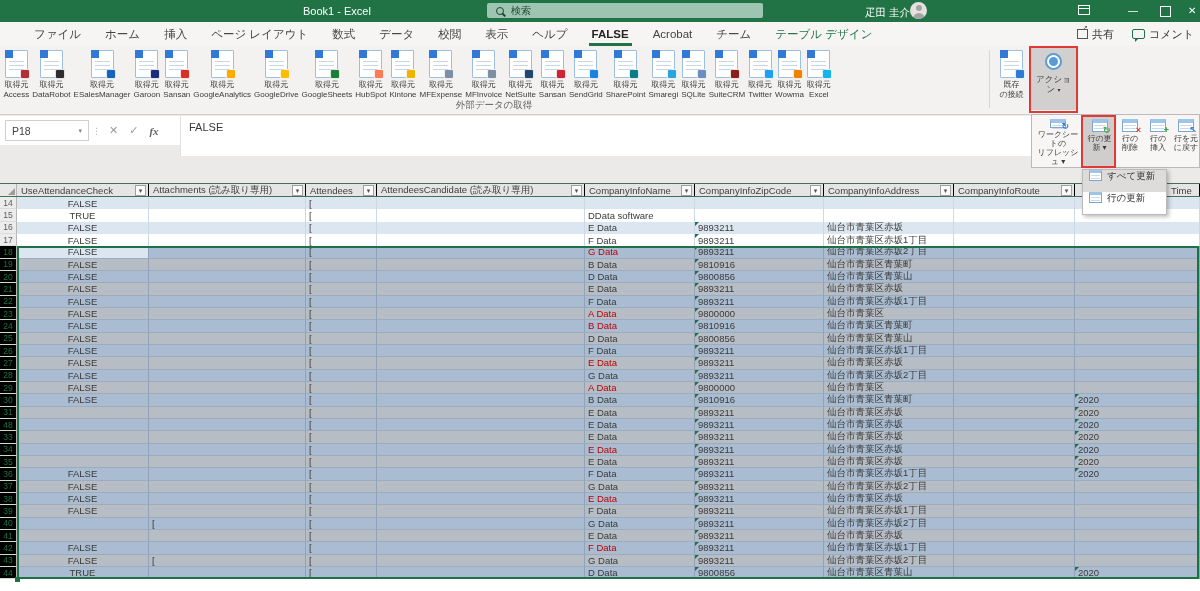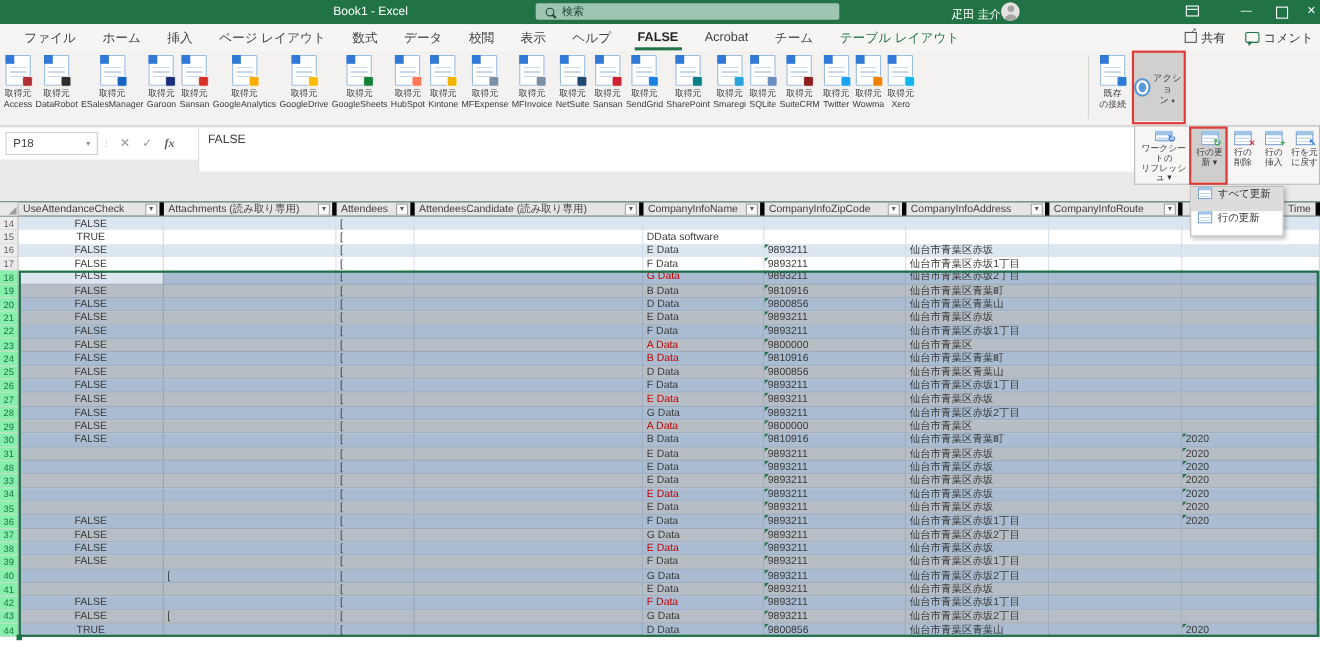--- a/index.html
+++ b/index.html
@@ -24,21 +24,21 @@
   .uname{position:absolute;left:865px;top:5.5px;font-size:10.5px}
   .avatar{position:absolute;left:910px;top:2px;width:17px;height:17px;border-radius:50%;background:#e4e2e0;overflow:hidden}
   .avatar::before{content:"";position:absolute;left:5.5px;top:3px;width:6px;height:6px;border-radius:50%;background:#a6a4a2}
   .avatar::after{content:"";position:absolute;left:2.5px;top:10.5px;width:12px;height:7px;border-radius:6px 6px 0 0;background:#a6a4a2}
   .ribopts{position:absolute;left:1078px;top:5px;width:12px;height:10px;border:1px solid #fff;box-sizing:border-box}
   .ribopts::before{content:"";position:absolute;left:0;top:2px;right:0;height:1px;background:#fff}
   .winbtn{position:absolute;top:4px;font-size:10px;line-height:13px;color:#fff}
   .maxbox{width:9px;height:9px;border:1px solid #fff}
   
   .tabrow{position:absolute;left:0;top:22px;width:1200px;height:24px;background:#f6f5f4}
-  .tabs{display:flex;padding-left:10px;height:100%;align-items:flex-end}
+  .tabs{display:flex;padding-left:22px;height:100%;align-items:flex-end}
   .tab{padding:0 12px;font-size:11.5px;color:#454441;height:100%;display:flex;align-items:center;position:relative;white-space:nowrap}
   .tab.active{font-weight:700;color:#252423}
   .tab.active::after{content:"";position:absolute;left:9px;right:9px;bottom:0;height:3px;background:#217346}
   .tab.contextual{color:#217346}
   .tabrow-right{position:absolute;right:6px;top:0;height:24px;display:flex;gap:18px;align-items:center;font-size:11px;color:#323130}
   .tr-btn{display:flex;align-items:center;gap:4px}
   .share-ic{width:9px;height:8px;border:1px solid #555;position:relative}
   .share-ic::after{content:"↗";position:absolute;left:4px;top:-6px;font-size:7px;color:#555}
   .cmt-ic{width:11px;height:8px;border:1px solid #1e7145;border-radius:2px;position:relative}
   .cmt-ic::after{content:"";position:absolute;left:2px;bottom:-4px;border:2px solid transparent;border-top-color:#1e7145;border-left-color:#1e7145}
@@ -47,44 +47,44 @@
   .conn-strip{position:absolute;left:2px;top:2px;height:54px;display:flex;align-items:flex-start;width:988px;overflow:hidden}
   .rbtn{display:flex;flex-direction:column;align-items:center;padding:2px 1.5px}
   .conn-ic{width:21px;height:26px;background:#fff;border:1px solid #9cbfe0;border-radius:1px;position:relative;margin-bottom:2px}
   .conn-ic::before{content:"";position:absolute;top:-1px;left:-1px;width:8px;height:8px;background:#3079d6}
   .conn-ic::after{content:"";position:absolute;left:3px;top:10px;right:3px;height:11px;background:repeating-linear-gradient(#c8d7e8 0 1px,transparent 1px 4px)}
   .badge{position:absolute;right:-3px;bottom:-2px;width:10px;height:10px;border-radius:2px;border:1px solid rgba(255,255,255,.85);box-sizing:border-box}
   .rlabel{font-size:8px;line-height:9.5px;color:#3b3a39;text-align:center;white-space:nowrap}
   .vsep{position:absolute;top:4px;height:58px;width:1px;background:#d8d6d4}
   .group-label{position:absolute;left:0;width:988px;bottom:2px;text-align:center;font-size:9.5px;color:#605e5c}
   .exist-btn{position:absolute;left:992px;top:2px;width:36px}
-  .action-btn{position:absolute;left:1031px;top:2px;width:45px;height:62px;background:#d2d0ce;display:flex;align-items:center;padding-top:5px;box-sizing:border-box}
+  .action-btn{position:absolute;left:1031px;top:2px;width:45px;height:62px;background:#d2d0ce;display:flex;flex-direction:column;align-items:center;padding-top:5px;box-sizing:border-box}
   .action-ic{width:13px;height:13px;border:2px solid #5b9bd5;border-radius:50%;position:relative;margin-bottom:4px;background:#fff}
   .action-ic::after{content:"";position:absolute;inset:2px;background:#5b9bd5;border-radius:50%}
   .albl{font-size:8.5px;line-height:10px;color:#3b3a39;text-align:center}
   
   .fbar{position:absolute;left:0;top:114px;width:1200px;height:69px;background:#eceae9;border-top:1px solid #d2d0ce;box-sizing:border-box}
   .fbar-left{position:absolute;left:0;top:1px;width:180px;height:29px;background:#fff;display:flex;align-items:center}
   .namebox{width:84px;height:21px;border:1px solid #d1cfcd;margin-left:5px;display:flex;align-items:center;justify-content:space-between;padding:0 6px;font-size:10.5px;color:#444;box-sizing:border-box}
   .nb-caret{font-size:7px;color:#888}
   .fdots{color:#c0bebc;margin:0 3px;font-size:9px}
   .fbtns{display:flex;gap:11px;color:#9a9896;font-size:11px;padding-left:5px;align-items:center}
   .fx{font-family:"Liberation Serif","DejaVu Serif",serif;font-style:italic;color:#666;font-weight:700}
   .ffield{position:absolute;left:180px;top:1px;width:1020px;height:40px;background:#fff;border-left:1px solid #e1dfdd;font-size:11px;color:#3b3a39;padding:5px 8px;box-sizing:border-box}
   
   .grid{position:absolute;left:0;top:183px;width:1200px;height:408px;background:#fff;font-size:9.5px;color:#3b3a39}
   .hrow{display:flex;height:14px;background:#e5e5e5;border-top:1px solid #44715a;border-bottom:1px solid #44715a;box-sizing:border-box}
   .corner{width:17px;flex-shrink:0;background:#e8e8e8;border-right:1px solid #b5b5b5;position:relative;box-sizing:border-box}
   .corner::after{content:"";position:absolute;right:1px;bottom:1px;border-left:7px solid transparent;border-bottom:7px solid #9f9d9b}
-  .hcell{display:flex;align-items:center;padding:0 2px 0 4px;border-right:4px solid #000000;box-sizing:border-box;color:#3f3e3d;overflow:hidden;white-space:nowrap;flex-shrink:0}
+  .hcell{display:flex;align-items:center;padding:0 2px 0 4px;border-right:1px solid #000000;box-sizing:border-box;color:#3f3e3d;overflow:hidden;white-space:nowrap;flex-shrink:0}
   .hcell .lab{flex:1;overflow:hidden}
   .filter{width:11px;height:11px;border:1px solid #a0a0a0;background:#fbfbfb;font-size:7px;line-height:10px;text-align:center;color:#555;flex-shrink:0;box-sizing:border-box}
   .row{display:flex;height:12.33px;box-sizing:border-box}
   .rn{width:17px;flex-shrink:0;box-sizing:border-box;background:#ececec;border-right:1px solid #b5b5b5;border-bottom:1px solid #dcdcdc;font-size:8.5px;color:#5f5e5d;display:flex;align-items:center;justify-content:center}
-  .row.sel .rn{background:#86efac;color:#1e7145;border-bottom-color:#cbdcc8}
+  .row.sel .rn{background:#000000;color:#1e7145;border-bottom-color:#cbdcc8}
   .cell{box-sizing:border-box;padding:0 3px;display:flex;align-items:center;border-right:1px solid #ccd8e8;overflow:hidden;white-space:nowrap;position:relative;background:#fff;flex-shrink:0}
   .row.band .cell{background:#dce6f1}
   .row.sel .cell{background:#b7bdc4;border-right-color:#93a2b6;border-bottom:1px solid #9dabbe}
   .row.sel.band .cell{background:#a9bcd1}
   .cell.active{background:#dce6f1 !important}
   .cell.center{justify-content:center}
   .cell.red{color:#c00000}
   .tri::before{content:"";position:absolute;left:0;top:0;border-top:4px solid #1e7145;border-right:4px solid transparent}
   .row.out .cell{background:#fff;border-right:none;border-bottom:none}
   .selbox{position:absolute;left:17px;top:63.3px;width:1182px;height:333px;border:2px solid #1e7145;box-sizing:border-box;pointer-events:none;z-index:5}
@@ -131,21 +131,21 @@
       <div class="tab">挿入</div>
       <div class="tab">ページ レイアウト</div>
       <div class="tab">数式</div>
       <div class="tab">データ</div>
       <div class="tab">校閲</div>
       <div class="tab">表示</div>
       <div class="tab">ヘルプ</div>
       <div class="tab active">FALSE</div>
       <div class="tab">Acrobat</div>
       <div class="tab">チーム</div>
-      <div class="tab contextual">テーブル レイアウト</div>
+      <div class="tab contextual">テーブル デザイン</div>
     </div>
   <div class="tabrow-right">
     <span class="tr-btn">
       <span class="share-ic"></span>
       <span>共有</span>
     </span>
     <span class="tr-btn">
       <span class="cmt-ic"></span>
       <span>コメント</span>
     </span>
@@ -277,23 +277,24 @@
       <div class="rbtn">
         <span class="conn-ic">
           <span class="badge" style="background: rgb(239, 130, 0);"></span>
         </span>
         <span class="rlabel"><span>取得元</span><br><span>Wowma</span></span>
       </div>
       <div class="rbtn">
         <span class="conn-ic">
           <span class="badge" style="background: rgb(19, 181, 234);"></span>
         </span>
-        <span class="rlabel"><span>取得元</span><br><span>Xero</span></span>
-      </div>
-    </div>
+        <span class="rlabel"><span>取得元</span><br><span>Excel</span></span>
+      </div>
+    </div>
+  <div class="group-label">外部データの取得</div>
   <div class="vsep" style="left:989px"></div>
   <div class="vsep" style="left:1029px"></div>
   <div class="rbtn exist-btn">
     <span class="conn-ic">
         <span class="badge" id="exist-badge" style="background: rgb(43, 124, 211);"></span>
       </span>
     <span class="rlabel"><span>既存</span><br>
     <span>の接続</span></span>
   </div>
   <div class="action-btn">

